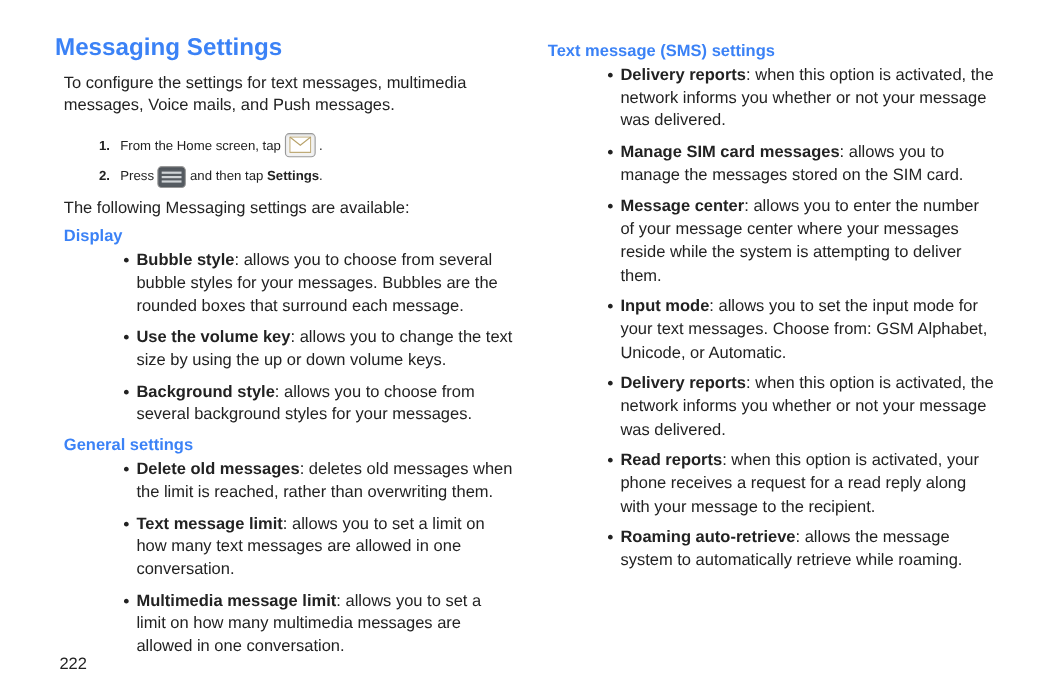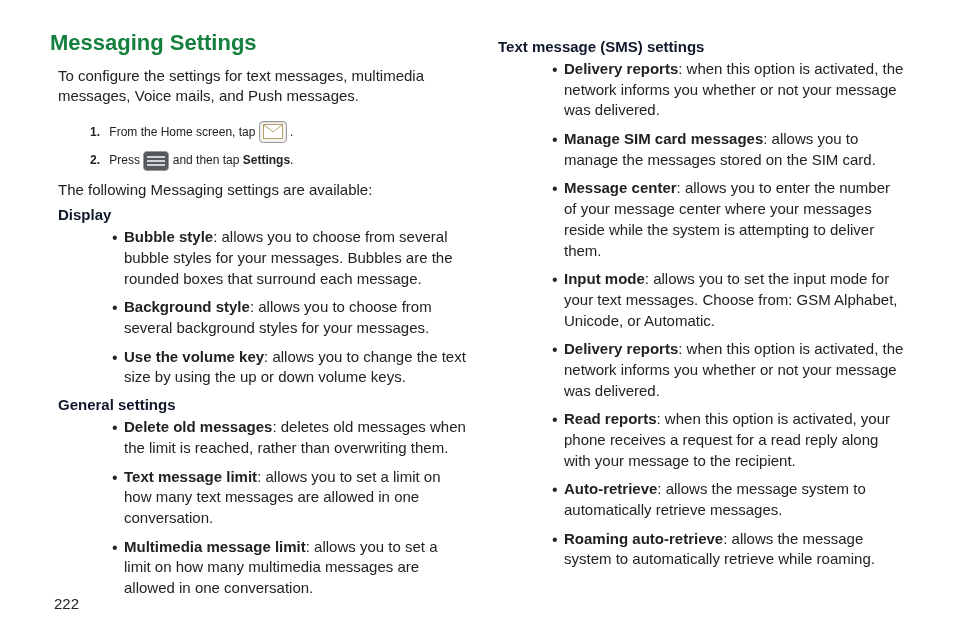--- a/index.html
+++ b/index.html
@@ -21,21 +21,21 @@
     height: 100%;
   }
   .column {
     width: 440px;
     box-sizing: border-box;
     padding-right: 24px;
   }
   h1.section-title {
     font-family: Verdana, Arial, sans-serif;
     font-weight: 700;
-    color: #15803d;
+    color: #3b82f6;
     font-size: 22px;
     margin: 0 0 10px 0;
   }
   p.intro {
     margin: 4px 8px 14px 8px;
     font-size: 15px;
     line-height: 1.35;
   }
   .available {
     margin: 10px 8px 8px 8px;
@@ -67,21 +67,21 @@
     box-shadow: inset 0 1px 2px rgba(0,0,0,0.1);
   }
   .icon-envelope { width: 26px; height: 20px; position: relative; }
   .icon-envelope svg { position: absolute; top: 2px; left: 3px; }
   .icon-menu { width: 24px; height: 18px; background: #555b61; position: relative; }
   .icon-menu .bar { position: absolute; left: 3px; right: 3px; height: 2px; background: #cfd3d6; }
   .small-icon { font-size: 0; }
   h2.subheading {
     font-family: Verdana, Arial, sans-serif;
     font-weight: 700;
-    color: #0f172a;
+    color: #3b82f6;
     font-size: 15px;
     margin: 8px 0 4px 8px;
   }
   ul.items {
     margin: 0;
     padding: 0 0 0 62px;
     list-style: none;
   }
   ul.items li {
     position: relative;
@@ -138,22 +138,22 @@
         <span> and then tap </span>
         <span class="b">Settings</span><span>.</span>
       </li>
     </ol>
 
     <p class="available">The following Messaging settings are available:</p>
 
     <h2 class="subheading">Display</h2>
     <ul class="items">
       <li><span class="b">Bubble style</span><span>: allows you to choose from several bubble styles for your messages. Bubbles are the rounded boxes that surround each message.</span></li>
+      <li><span class="b">Use the volume key</span><span>: allows you to change the text size by using the up or down volume keys.</span></li>
       <li><span class="b">Background style</span><span>: allows you to choose from several background styles for your messages.</span></li>
-      <li><span class="b">Use the volume key</span><span>: allows you to change the text size by using the up or down volume keys.</span></li>
     </ul>
 
     <h2 class="subheading">General settings</h2>
     <ul class="items">
       <li><span class="b">Delete old messages</span><span>: deletes old messages when the limit is reached, rather than overwriting them.</span></li>
       <li><span class="b">Text message limit</span><span>: allows you to set a limit on how many text messages are allowed in one conversation.</span></li>
       <li><span class="b">Multimedia message limit</span><span>: allows you to set a limit on how many multimedia messages are allowed in one conversation.</span></li>
     </ul>
   </div>
 
@@ -162,20 +162,19 @@
     <ul class="items">
       <li><span class="b">Delivery reports</span><span>: when this option is activated, the network informs you whether or not your message was delivered.</span></li>
       <li><span class="b">Manage SIM card messages</span><span>: allows you to manage the messages stored on the SIM card.</span></li>
       <li><span class="b">Message center</span><span>: allows you to enter the number of your message center where your messages reside while the system is attempting to deliver them.</span></li>
       <li><span class="b">Input mode</span><span>: allows you to set the input mode for your text messages. Choose from: GSM Alphabet, Unicode, or Automatic.</span></li>
     </ul>
 
     <ul class="items">
       <li><span class="b">Delivery reports</span><span>: when this option is activated, the network informs you whether or not your message was delivered.</span></li>
       <li><span class="b">Read reports</span><span>: when this option is activated, your phone receives a request for a read reply along with your message to the recipient.</span></li>
-      <li><span class="b">Auto-retrieve</span><span>: allows the message system to automatically retrieve messages.</span></li>
       <li><span class="b">Roaming auto-retrieve</span><span>: allows the message system to automatically retrieve while roaming.</span></li>
     </ul>
   </div>
 
 </div>
 
 <div class="page-num">222</div>
 
 </body></html>

